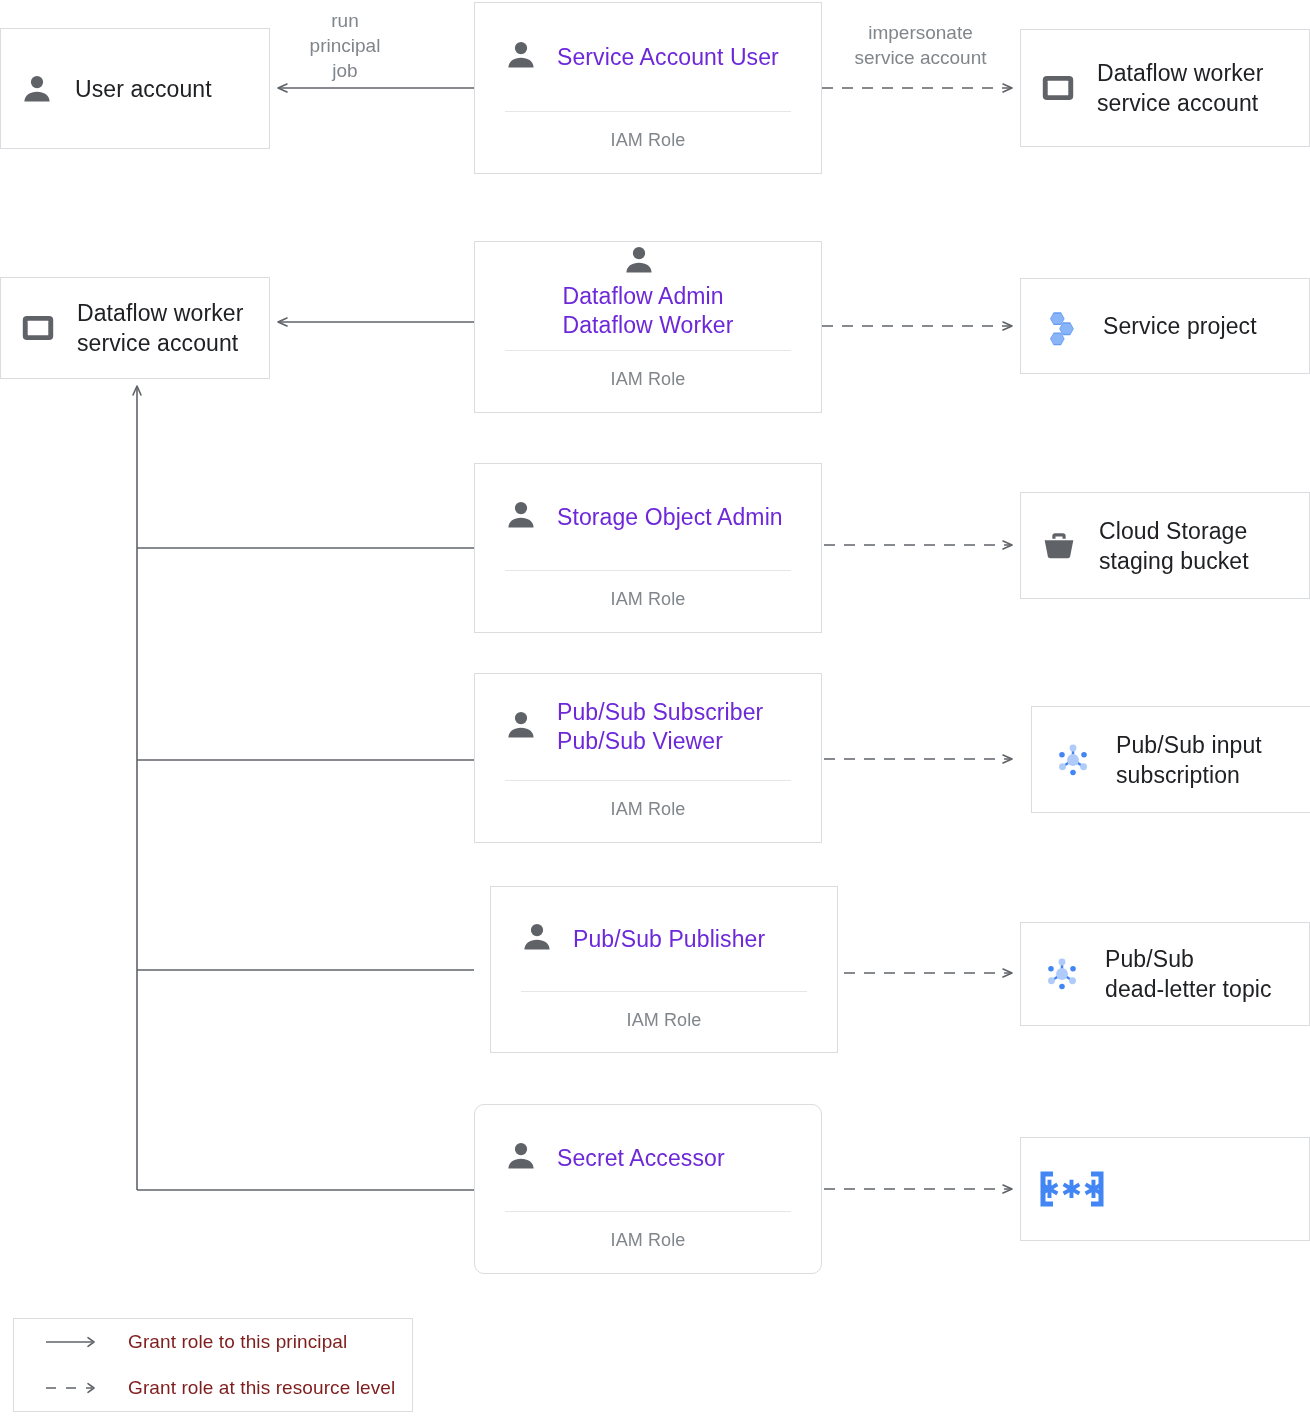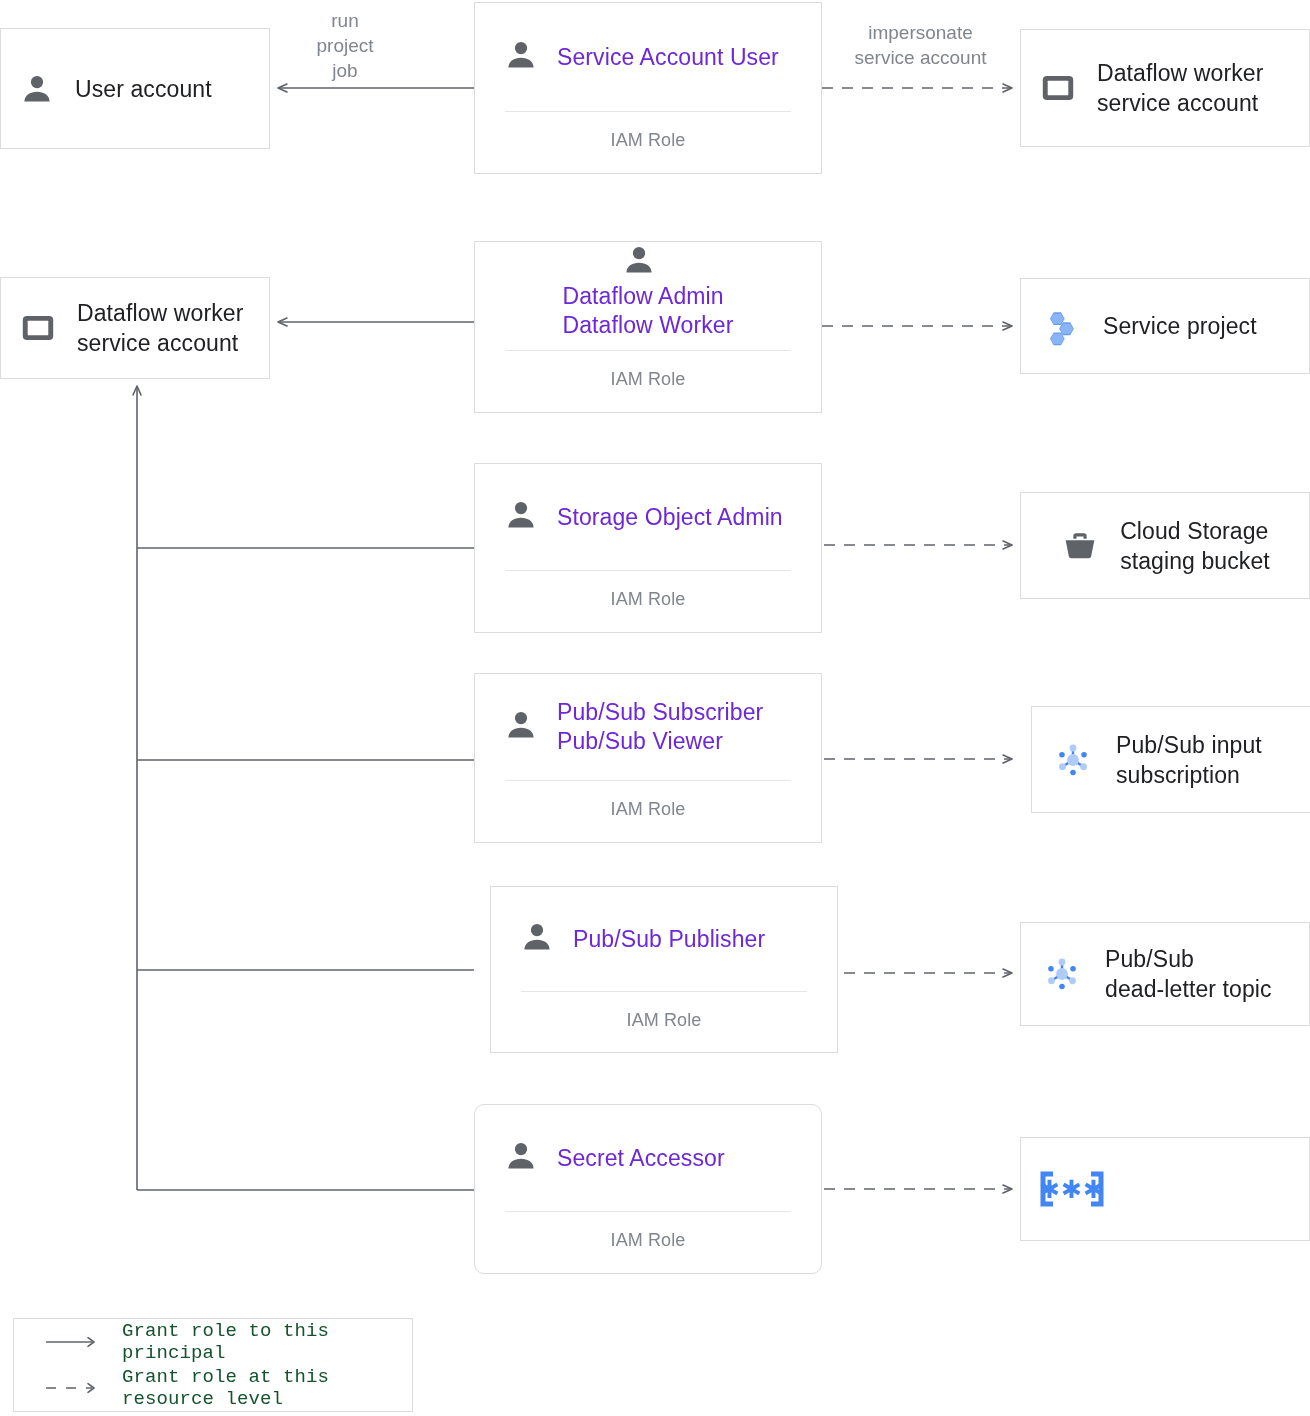--- a/index.html
+++ b/index.html
@@ -117,24 +117,23 @@
     padding-left: 30px;
   }
   .legend-row .swatch {
     width: 58px;
     flex: 0 0 auto;
     display: flex;
     align-items: center;
   }
   .legend-row .ltxt {
     font-size: 19px;
-    color: #14532d;
+    color: #7f1d1d;
     letter-spacing: 0.1px;
-    margin-left: 20px;
-    font-family: Liberation Mono, monospace;
+    margin-left: 26px;
   }
 </style>
 </head>
 <body>
 
 <div id="stage">
 
   <svg id="wires" viewBox="0 0 1310 1416" width="1310" height="1416">
     <defs>
       <marker id="ah" markerWidth="12" markerHeight="12" refX="10" refY="5" orient="auto" markerUnits="userSpaceOnUse">
@@ -177,21 +176,21 @@
     </g>
     <g>
       <line x1="824" y1="973" x2="1012" y2="973" stroke="#5f6368" stroke-width="1.6" stroke-dasharray="11 9" marker-end="url(#ah)"></line>
     </g>
     <g>
       <line x1="824" y1="1189" x2="1012" y2="1189" stroke="#5f6368" stroke-width="1.6" stroke-dasharray="11 9" marker-end="url(#ah)"></line>
     </g>
   </svg>
 
   <div class="edgelabel" style="left:285px; top:8px; width:120px;">run
-project
+principal
 job</div>
 
   <div class="edgelabel" style="left:828px; top:20px; width:185px;">impersonate
 service account</div>
 
   <div class="box entity" style="left:0px; top:28px; width:270px; height:121px;">
     <span class="ico">
       <svg width="36" height="36" viewBox="0 0 24 24" aria-hidden="true">
         <circle cx="12" cy="7.4" r="4.1" fill="#5f6368"></circle>
         <path d="M3.6 20.4c0-4.2 3.8-6.6 8.4-6.6s8.4 2.4 8.4 6.6z" fill="#5f6368"></path>
@@ -272,21 +271,21 @@
           <circle cx="12" cy="7.4" r="4.1" fill="#5f6368"></circle>
           <path d="M3.6 20.4c0-4.2 3.8-6.6 8.4-6.6s8.4 2.4 8.4 6.6z" fill="#5f6368"></path>
         </svg>
       </span>
       <span class="names">Storage Object Admin</span>
     </div>
     <div class="divider"></div>
     <div class="cap">IAM Role</div>
   </div>
 
-  <div class="box entity" style="left:1020px; top:492px; width:290px; height:107px;justify-content:center;">
+  <div class="box entity" style="left:1020px; top:492px; width:290px; height:107px;">
     <span class="ico">
       <svg width="40" height="40" viewBox="0 0 24 24" aria-hidden="true">
         <path d="M9.6 4.4h4.8c0.9 0 1.6 0.7 1.6 1.6v1.6h-1.9V6.3H9.9v1.3H8V6c0-0.9 0.7-1.6 1.6-1.6z" fill="#5f6368"></path>
         <path d="M3.4 8.6h17.2l-1.9 9.6a1.4 1.4 0 0 1-1.37 1.12H6.67A1.4 1.4 0 0 1 5.3 18.2z" fill="#5f6368"></path>
       </svg>
     </span>
     <span class="lbl">Cloud Storage
 staging bucket</span>
   </div>
 

